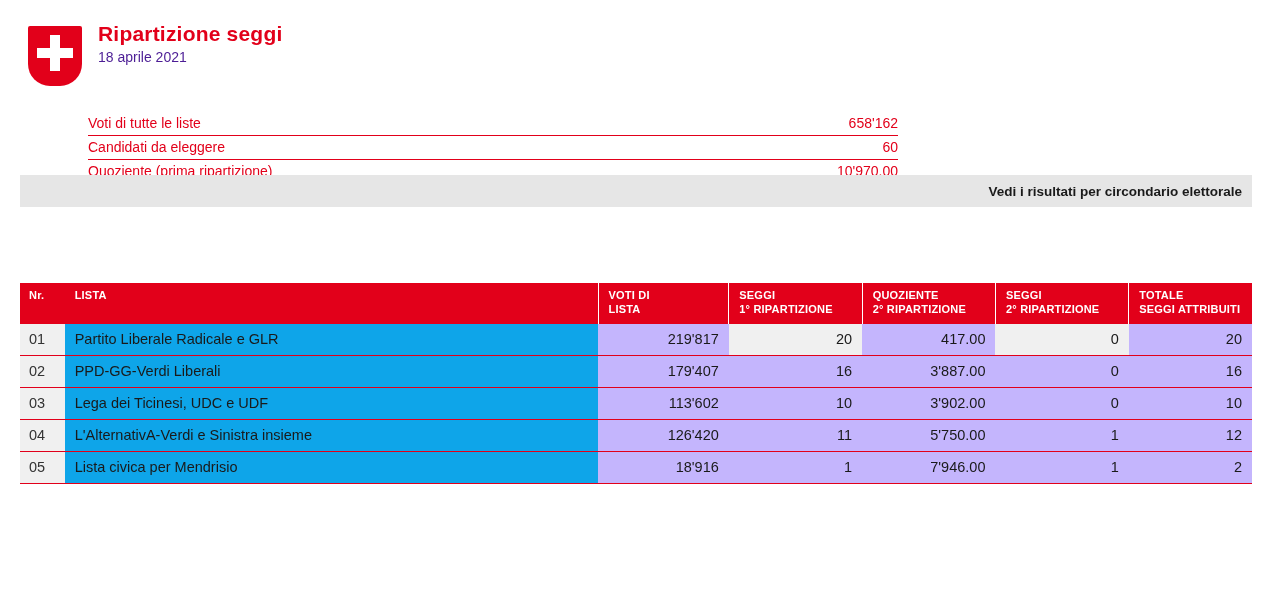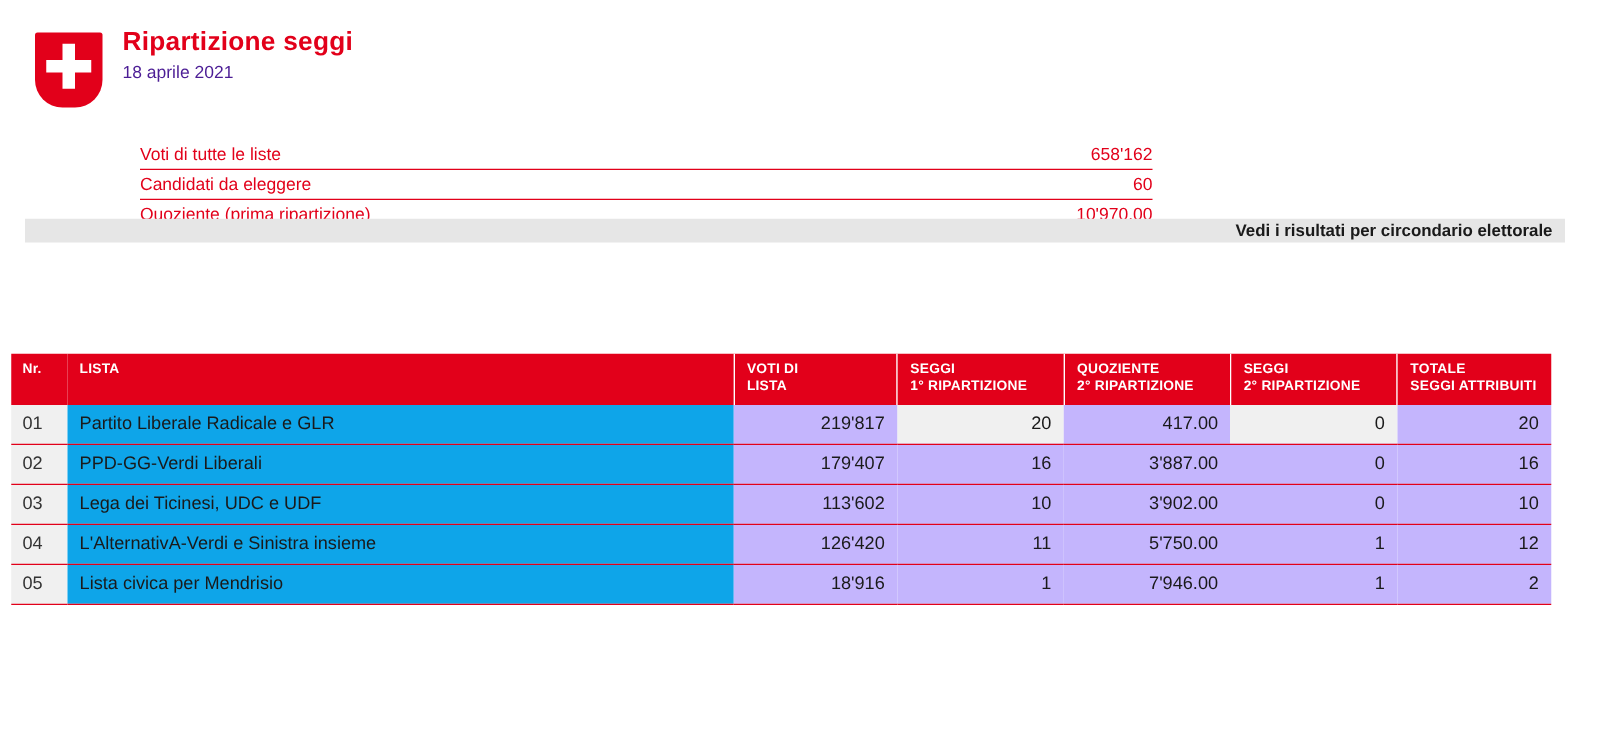--- a/index.html
+++ b/index.html
@@ -71,21 +71,21 @@
     letter-spacing: 0.2px;
   }
   .titles .t3 {
     color: #4c1d95;
     font-size: 14px;
     margin-top: 4px;
   }
 
   
   .summary {
-    margin-left: 112px;
+    margin-left: 88px;
     margin-top: 20px;
     width: 810px;
     border-collapse: collapse;
     color: #e2001a;
     font-size: 14px;
   }
   .summary td {
     border-bottom: 1px solid #e2001a;
     padding: 3px 0 4px 0;
     vertical-align: bottom;
@@ -93,37 +93,37 @@
   .summary td.val {
     text-align: right;
   }
 
   
   .greybar {
     position: absolute;
     left: 20px;
     top: 175px;
     width: 1232px;
-    height: 19px;
+    height: 32px;
     background: #e6e6e6;
     display: flex;
     align-items: center;
     justify-content: flex-end;
   }
   .greybar .label {
     font-size: 13.5px;
     font-weight: bold;
     color: #1a1a1a;
     padding-right: 10px;
   }
 
   
   .maintable-wrap {
     position: absolute;
-    left: 9px;
+    left: 20px;
     top: 283px;
     width: 1232px;
   }
   table.main {
     border-collapse: collapse;
     width: 1232px;
     font-size: 14px;
   }
   table.main thead th {
     background: #e2001a;

